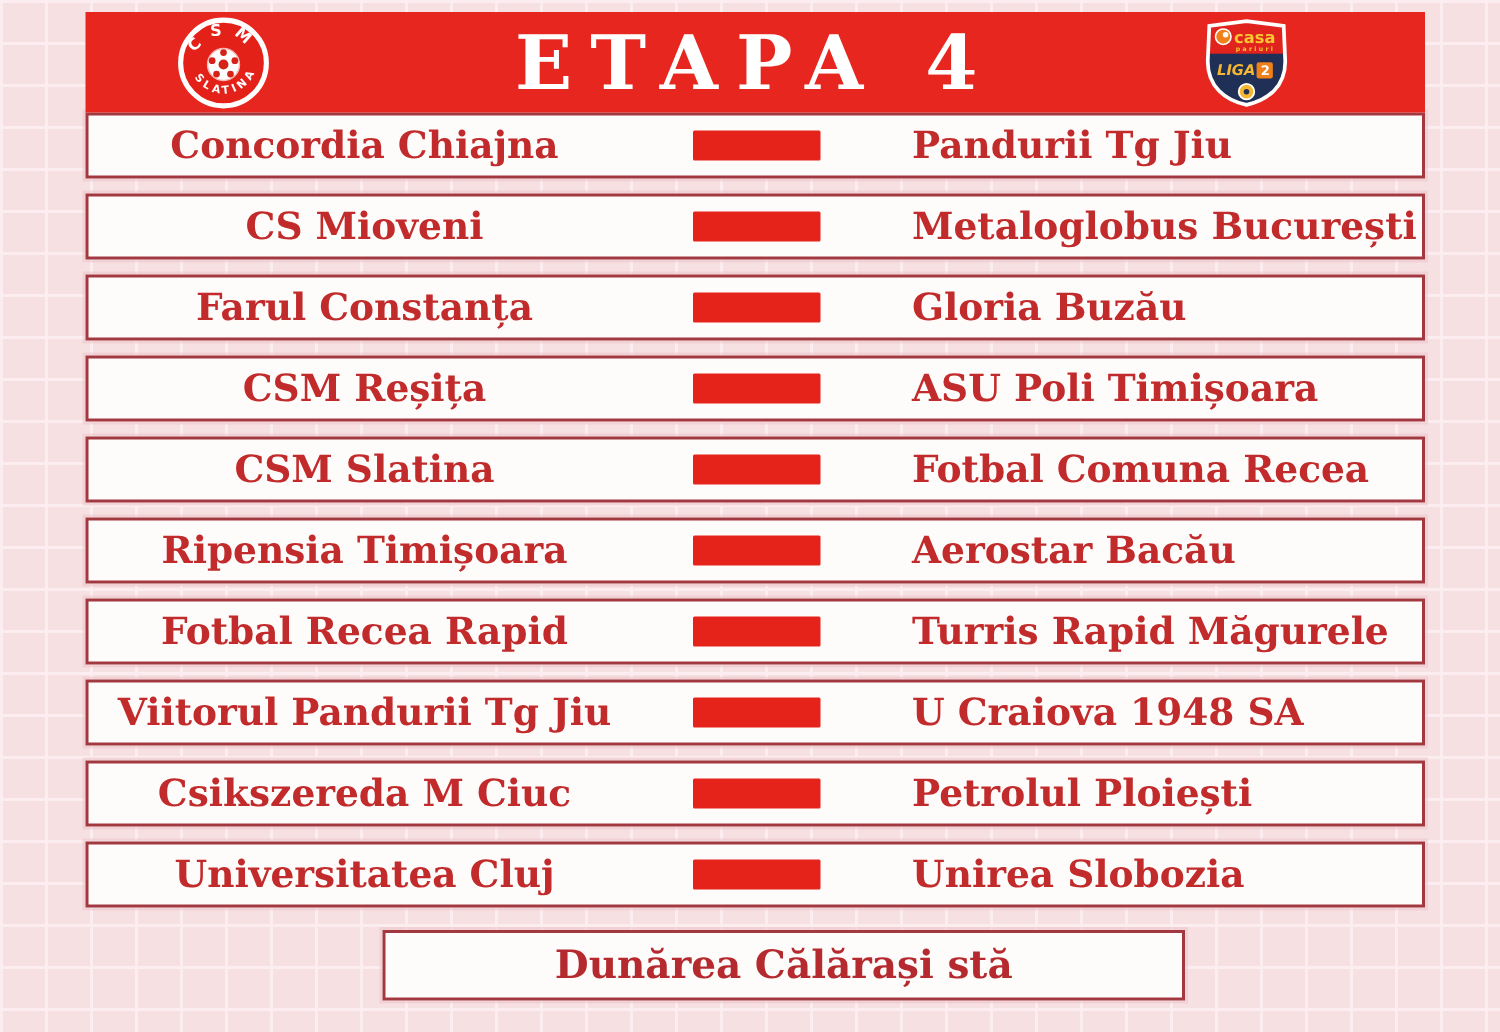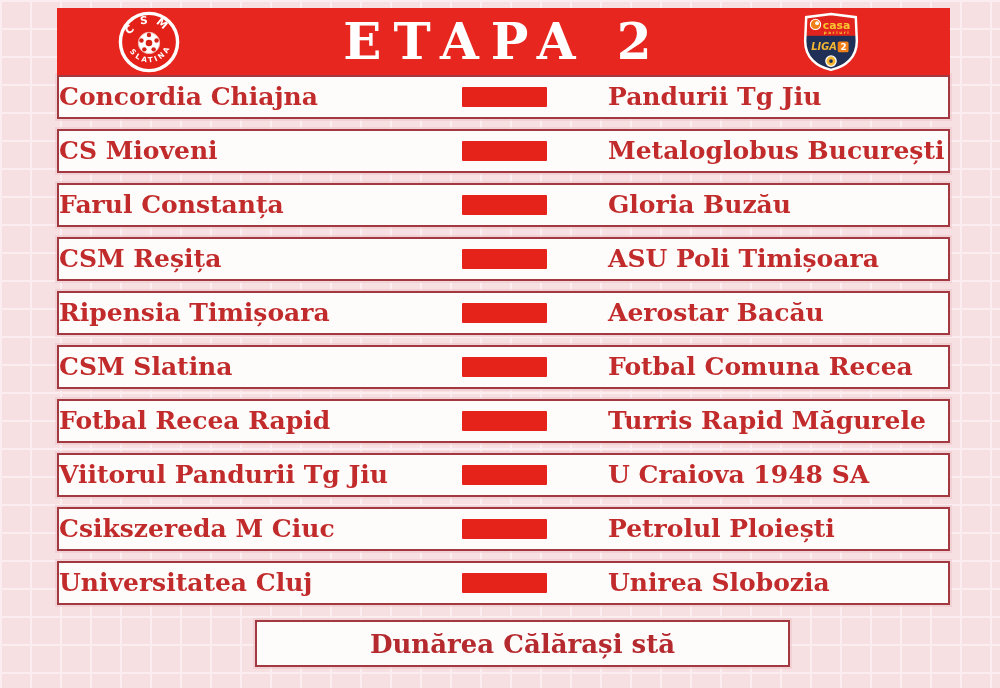--- a/index.html
+++ b/index.html
@@ -28,21 +28,21 @@
 
   
   .row{
     height:40px;margin-top:10px;background:#fefcfb;
     border:2px solid #a23840;
     box-shadow:0 0 0 2px rgba(236,196,200,.55);
     display:grid;grid-template-columns:403px 85px 1fr;align-items:center;
   }
   .row:first-of-type{margin-top:0;}
   .cell{font-weight:bold;font-size:25px;color:#c22b2b;white-space:nowrap;line-height:40px;}
-  .cell.home{text-align:left;padding-right:0;margin-right:35px;}
+  .cell.home{text-align:center;padding-right:0;margin-right:35px;}
   .cell.away{text-align:left;padding-left:25px;margin-left:36px;}
   .vs-dash{width:85px;height:20px;background:#e6231a;border-radius:1px;}
 
   
   .footer-box{
     position:absolute;left:235px;top:620px;width:531px;height:43px;
     background:#fefcfb;border:2px solid #a23840;
     box-shadow:0 0 0 2px rgba(236,196,200,.55);
     display:flex;align-items:center;justify-content:center;margin-left:20px;
   }
@@ -71,21 +71,21 @@
         <circle cx="32" cy="33" r="11" fill="#ffffff" stroke="#f3b9b4" stroke-width="1"></circle>
         <circle cx="32" cy="33" r="3.4" fill="#d62318"></circle>
         <circle cx="32" cy="24.8" r="2.3" fill="#d62318"></circle>
         <circle cx="39.8" cy="30.4" r="2.3" fill="#d62318"></circle>
         <circle cx="36.8" cy="39.6" r="2.3" fill="#d62318"></circle>
         <circle cx="27.2" cy="39.6" r="2.3" fill="#d62318"></circle>
         <circle cx="24.2" cy="30.4" r="2.3" fill="#d62318"></circle>
       </g>
     </svg>
 
-    <div class="title">ETAPA 2</div>
+    <div class="title">ETAPA 4</div>
 
     <svg class="badge-right" viewBox="0 0 60 58">
       <defs>
         <clipPath id="shieldClip">
           <path d="M30,2 L54,5 L55,28 C55,44 44,53 30,56 C16,53 5,44 5,28 L6,5 Z"></path>
         </clipPath>
       </defs>
       <g clip-path="url(#shieldClip)">
         <rect x="0" y="0" width="60" height="23" fill="#e0231d"></rect>
         <rect x="0" y="23" width="60" height="35" fill="#1f2f55"></rect>
@@ -123,29 +123,29 @@
         <div class="cell away">Gloria Buzău</div>
       </div>
 
       <div class="row">
         <div class="cell home">CSM Reșița</div>
         <div class="vs-dash"></div>
         <div class="cell away">ASU Poli Timișoara</div>
       </div>
 
       <div class="row">
+        <div class="cell home">CSM Slatina</div>
+        <div class="vs-dash"></div>
+        <div class="cell away">Fotbal Comuna Recea</div>
+      </div>
+
+      <div class="row">
         <div class="cell home">Ripensia Timișoara</div>
         <div class="vs-dash"></div>
         <div class="cell away">Aerostar Bacău</div>
-      </div>
-
-      <div class="row">
-        <div class="cell home">CSM Slatina</div>
-        <div class="vs-dash"></div>
-        <div class="cell away">Fotbal Comuna Recea</div>
       </div>
 
       <div class="row">
         <div class="cell home">Fotbal Recea Rapid</div>
         <div class="vs-dash"></div>
         <div class="cell away">Turris Rapid Măgurele</div>
       </div>
 
       <div class="row">
         <div class="cell home">Viitorul Pandurii Tg Jiu</div>

